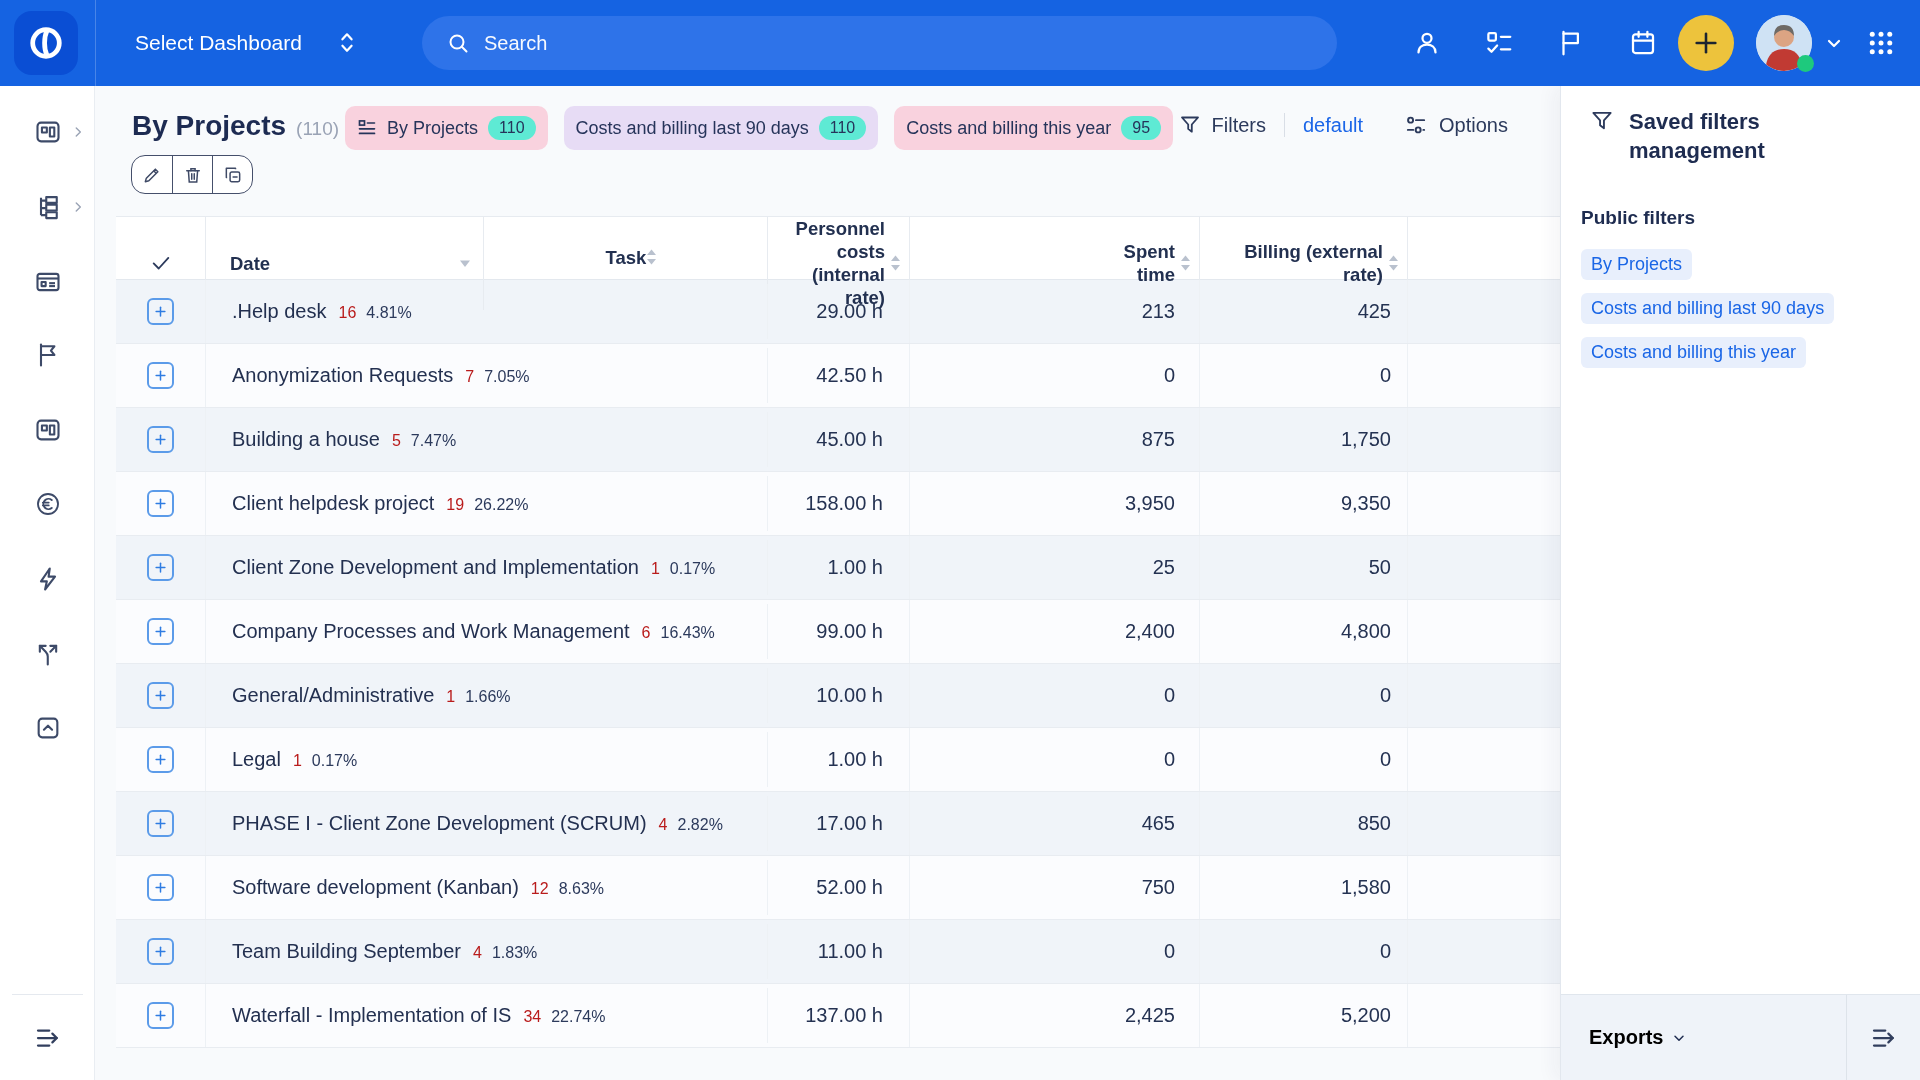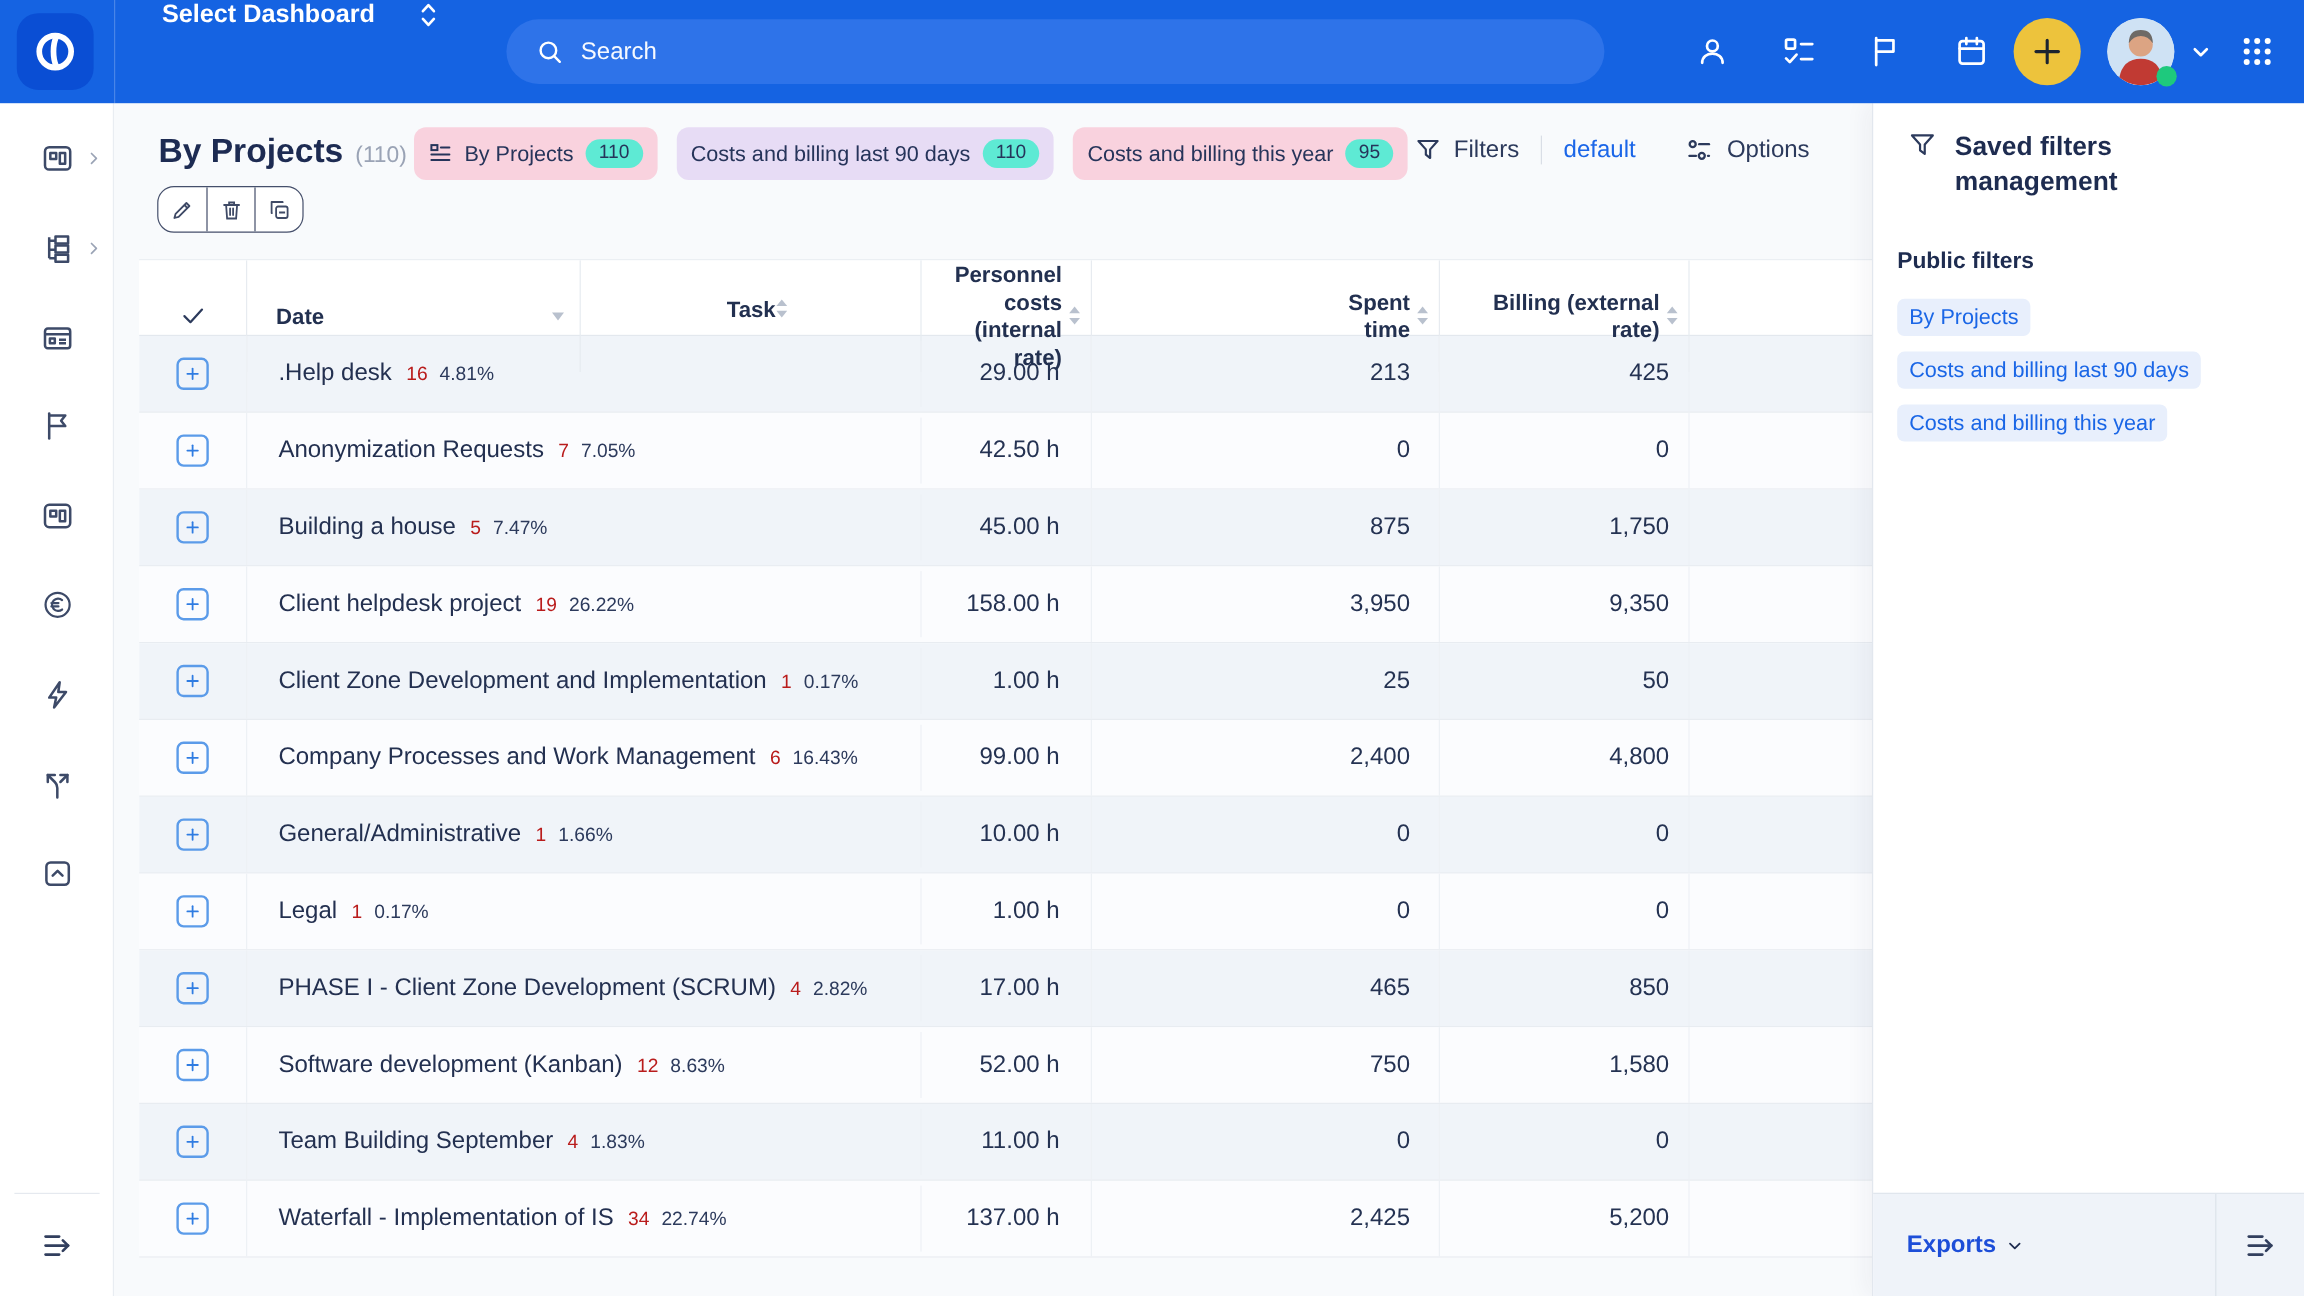--- a/index.html
+++ b/index.html
@@ -9,21 +9,21 @@
   button { background:none; border:none; cursor:pointer; font-family:inherit; }
 
   
   .topbar { position:fixed; top:0; left:0; width:1920px; height:86px;
     background:#1563e2; z-index:50; }
   .logo { position:absolute; left:14px; top:11px; width:64px; height:64px;
     background:#0a4ed4; border-radius:18px; display:flex; align-items:center; justify-content:center; }
   .topbar-divider { position:absolute; left:95px; top:0; width:1px; height:86px;
     background:rgba(255,255,255,0.22); }
   .dash-select { position:absolute; left:135px; top:0; height:86px;
-    display:flex; gap:34px; color:#fff; font-size:21px; font-weight:700; }
+    display:flex; align-items:center; gap:34px; color:#fff; font-size:21px; font-weight:400; }
   .search { position:absolute; left:422px; top:16px; width:915px; height:54px;
     background:#2e73e9; border-radius:27px; display:flex; align-items:center; padding-left:24px; gap:14px; }
   .search input { background:transparent; border:none; outline:none; color:#fff;
     font-size:20px; width:780px; font-family:inherit; }
   .search input::placeholder { color:rgba(255,255,255,0.96); opacity:1; }
   .top-icons { position:absolute; right:24px; top:0; height:86px;
     display:flex; align-items:center; color:#fff; }
   .tb-icon { width:30px; height:30px; color:#fff; margin-right:42px; }
   .add-btn { width:56px; height:56px; border-radius:50%; background:#edc33c;
     display:flex; align-items:center; justify-content:center; margin:0 22px 0 0; }
@@ -112,21 +112,21 @@
   .rp-head { display:flex; gap:14px; padding:22px 24px 0 28px; color:#2c3a5c; }
   .rp-title { font-size:22px; font-weight:600; color:#1e2c50; line-height:1.3; width:200px; }
   .rp-section { margin:42px 0 0 20px; font-size:19px; font-weight:700; color:#1e2c50; }
   .rp-filters { margin:20px 0 0 20px; display:flex; flex-direction:column;
     align-items:flex-start; gap:13px; }
   .rp-chip { background:#e8effc; color:#1a66e6; font-size:18px; padding:5px 10px;
     border-radius:6px; }
   .rp-footer { position:absolute; left:0; bottom:0; width:360px; height:86px;
     background:#eff3f9; border-top:1px solid #e0e6ed; display:flex; align-items:center; }
   .exports-btn { display:flex; align-items:center; gap:8px; margin-left:28px;
-    font-size:20px; font-weight:700; color:#1d4ed8; }
+    font-size:20px; font-weight:700; color:#000000; }
   .rp-collapse { position:absolute; right:0; top:0; width:75px; height:86px;
     border-left:1px solid #dde3ea; display:flex; align-items:center; justify-content:center;
     color:#323f5e; }
 </style>
 </head>
 <body>
 
 <header class="topbar">
   <div class="logo">
     <svg width="38" height="38" viewBox="0 0 24 24" fill="none" stroke="#ffffff" stroke-width="3" stroke-linecap="round">

